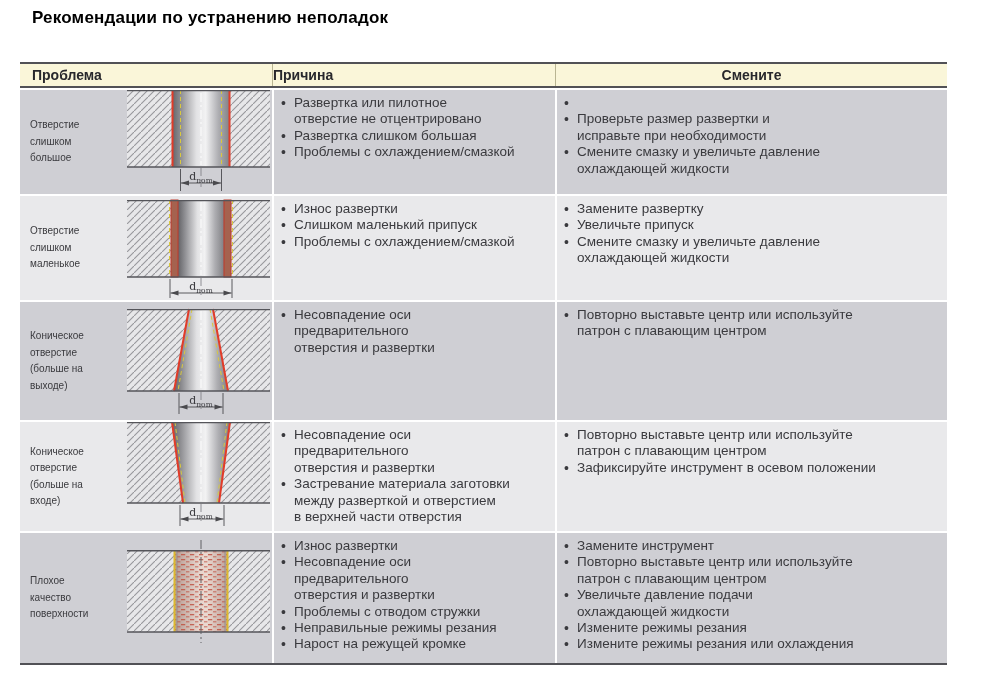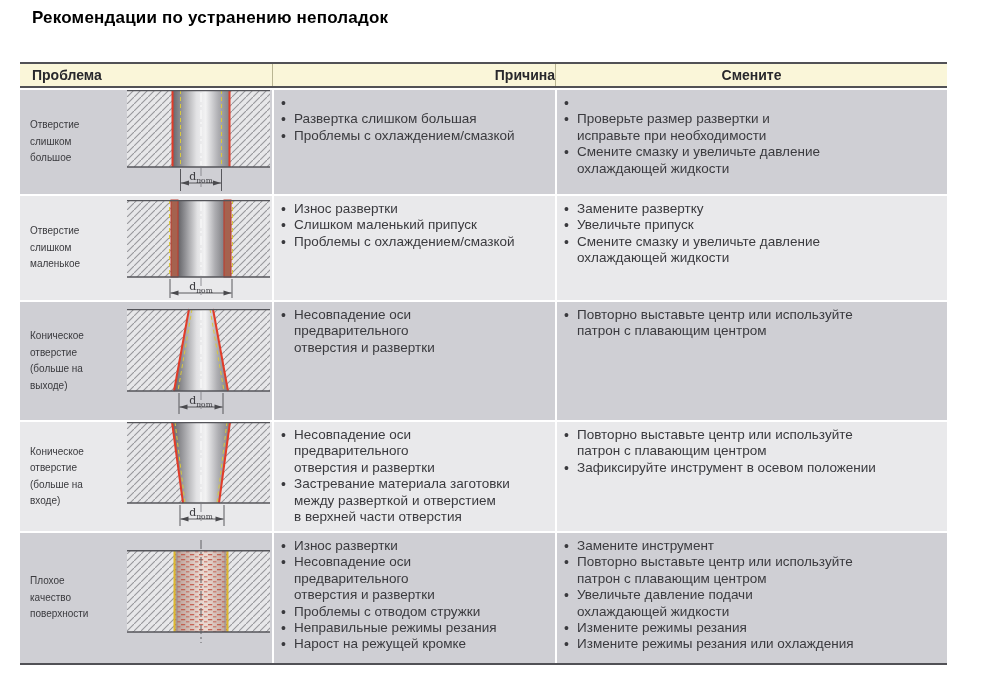--- a/index.html
+++ b/index.html
@@ -7,21 +7,21 @@
         font-family:"Liberation Sans",sans-serif;border-radius:32px;}
   .page-title{position:absolute;left:32px;top:8px;font-size:17px;font-weight:bold;
         color:#000;letter-spacing:.2px;}
   .tbl{position:absolute;left:20px;top:62px;width:927px;}
   .header-row{display:flex;background:var(--header-bg,#faf6d9);
         border-top:2px solid var(--border-dark,#515156);
         border-bottom:2px solid var(--border-dark,#515156);height:22px;}
   .hcell{box-sizing:border-box;font-size:14px;font-weight:bold;color:#28282c;
         line-height:22px;}
   .hcell.c1{width:252px;text-align:left;padding-left:12px;}
-  .hcell.c2{width:283px;text-align:right;border-left:1px solid #b9b592;}
+  .hcell.c2{width:283px;text-align:left;border-left:1px solid #b9b592;}
   .hcell.c3{width:392px;text-align:center;border-left:1px solid #b9b592;}
   .row{display:flex;margin-top:2px;}
   .row:first-of-type{margin-top:1px;}
   .row.dark{background:var(--row-dark,#cfcfd4);}
   .row.light{background:var(--row-light,#e9e9eb);}
   .cell-problem{position:relative;width:252px;box-sizing:border-box;}
   .problem-label{position:absolute;left:10px;top:50%;transform:translateY(-50%);
         width:104px;font-size:10px;line-height:16.5px;color:var(--text,#3a3a3e);
         white-space:pre-line;}
   .diagram{position:absolute;right:0;top:0;display:block;}
@@ -99,20 +99,22 @@
           <line x1="94.5" y1="79" x2="94.5" y2="101" stroke="#4a4a4e" stroke-width="0.9"></line>
           <line x1="54" y1="93" x2="94" y2="93" stroke="#4a4a4e" stroke-width="0.9"></line>
           <polygon points="54,93 62,90.4 62,95.6" fill="#4a4a4e"></polygon>
           <polygon points="94,93 86,90.4 86,95.6" fill="#4a4a4e"></polygon>
           <text class="dim-text" x="74" y="90" text-anchor="middle"><tspan>d</tspan><tspan class="dim-sub" dy="2.5">nom</tspan></text>
         </svg>
       </div>
       <div class="cell-causes">
           <div class="bullet-item">
             <span class="bullet-dot">•</span>
+            <span class="bullet-text">Развертка или пилотное
+отверстие не отцентрировано</span>
           </div>
           <div class="bullet-item">
             <span class="bullet-dot">•</span>
             <span class="bullet-text">Развертка слишком большая</span>
           </div>
           <div class="bullet-item">
             <span class="bullet-dot">•</span>
             <span class="bullet-text">Проблемы с охлаждением/смазкой</span>
           </div>
         </div>

